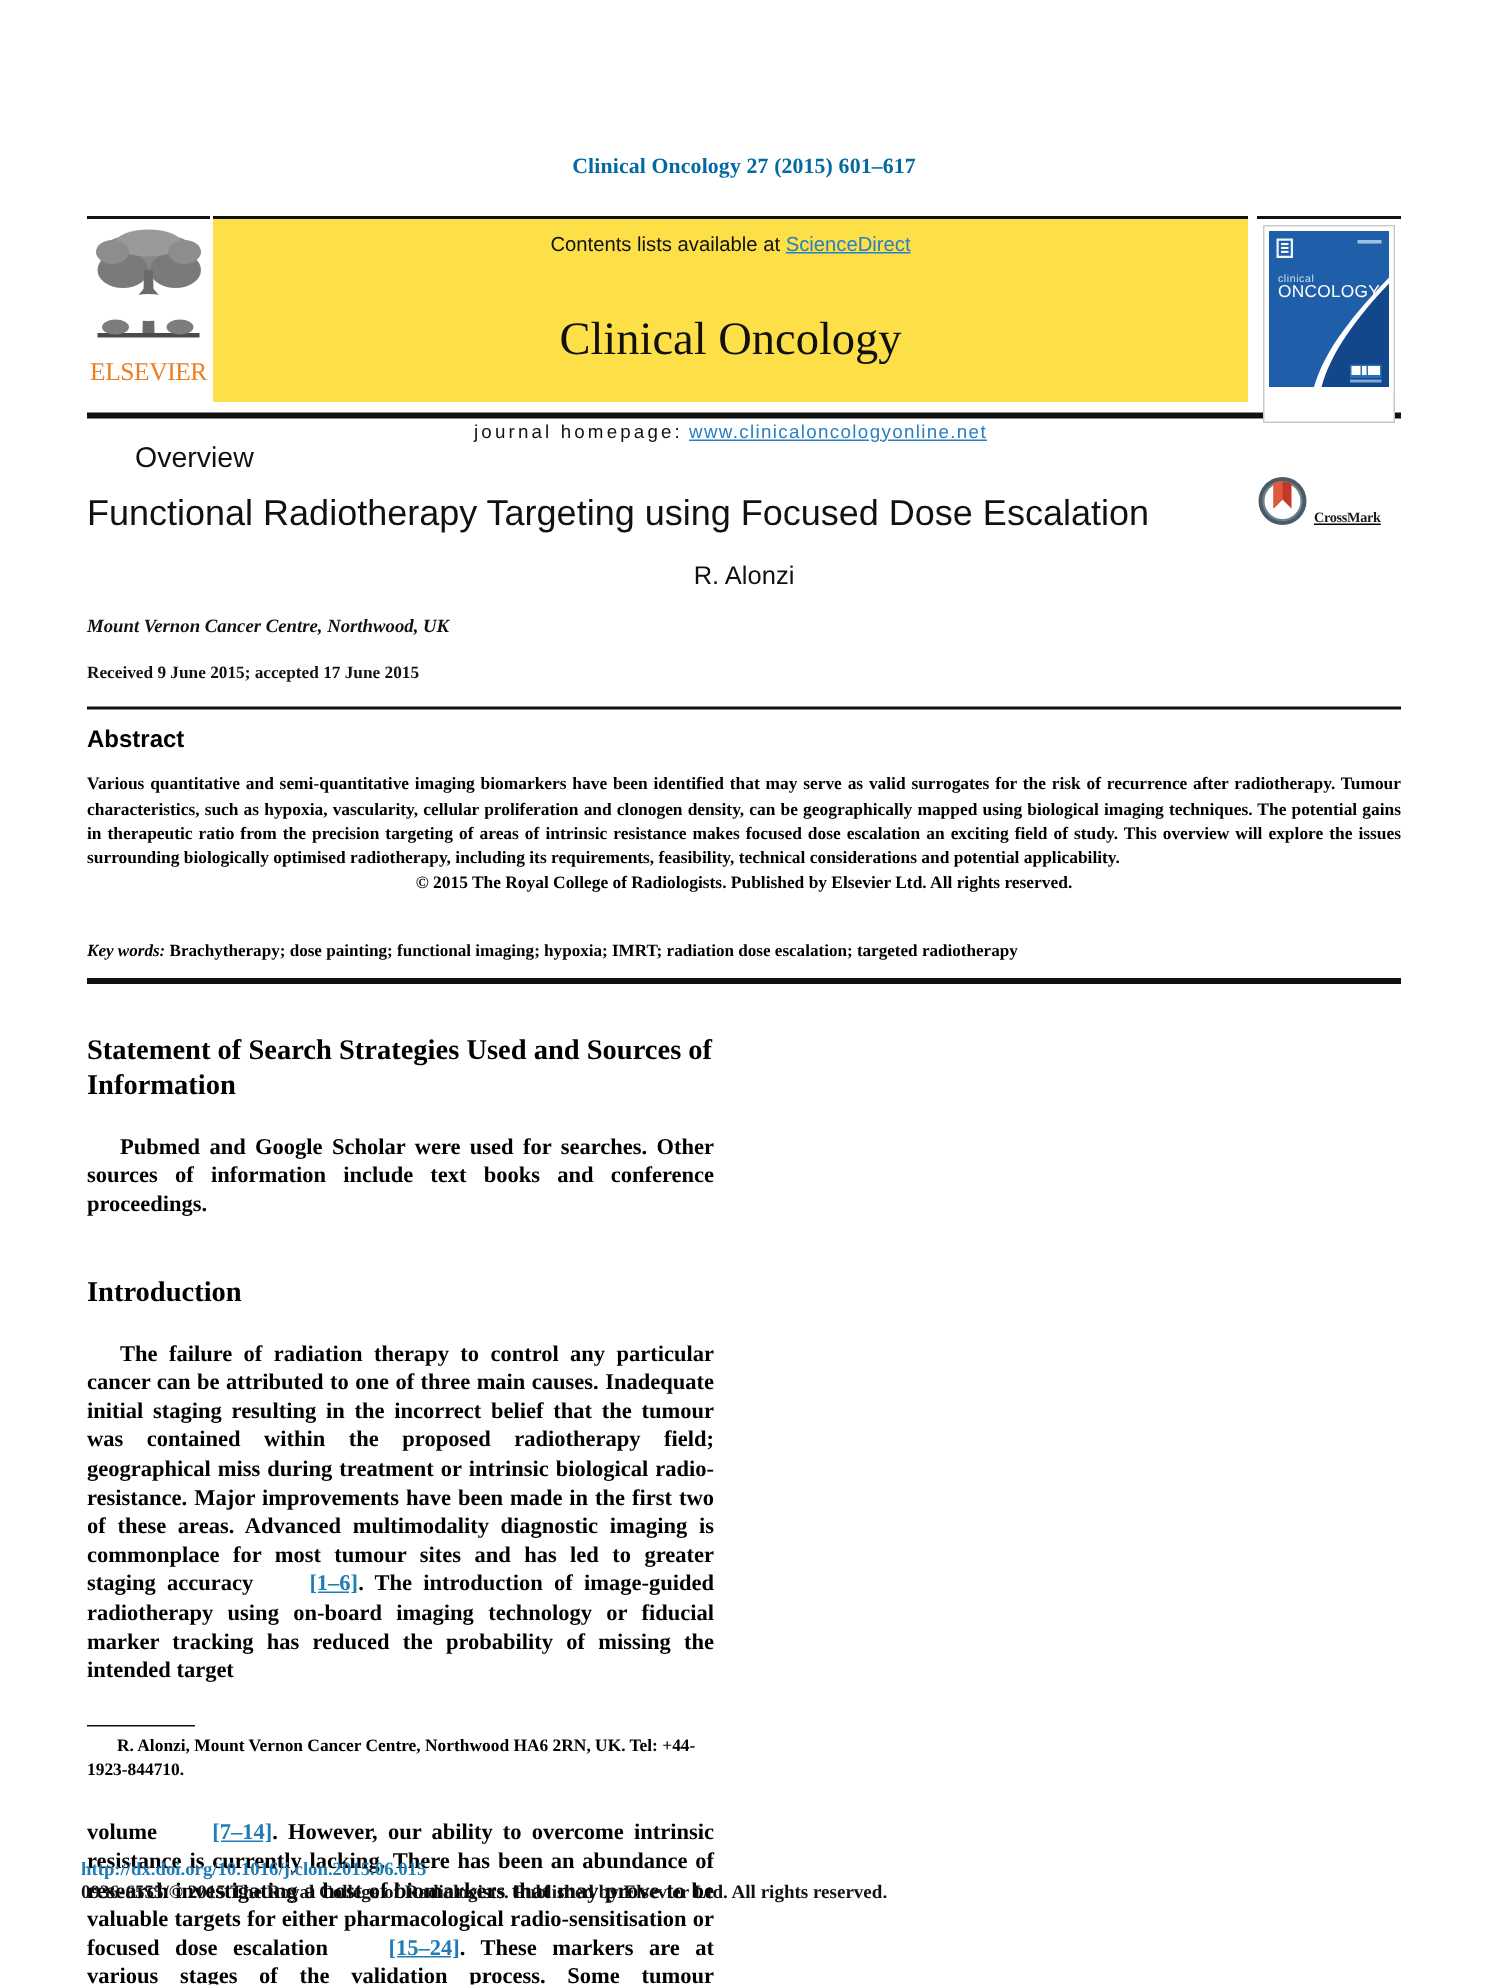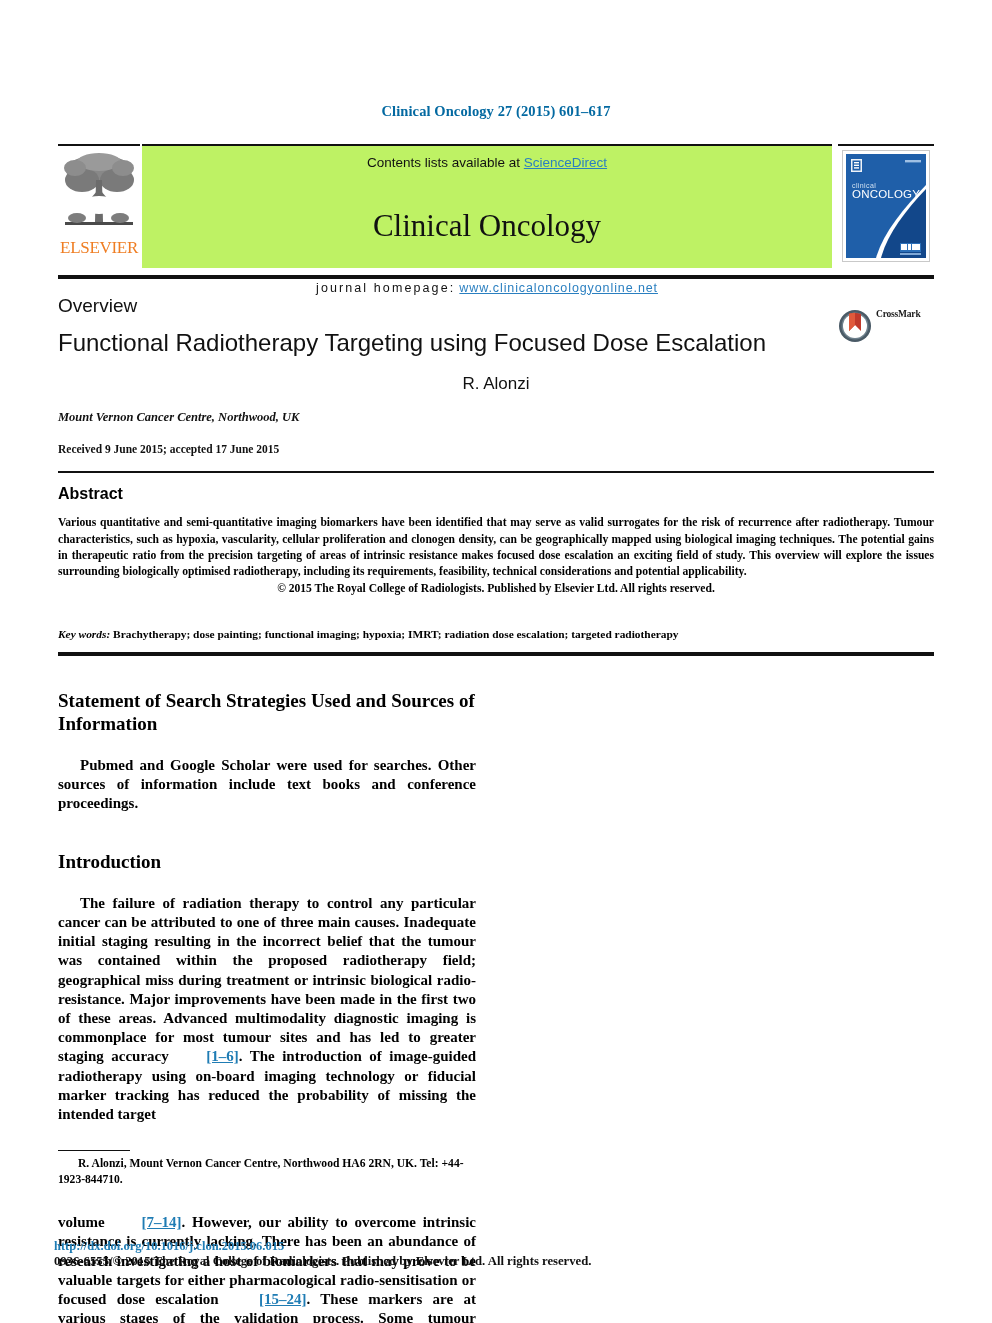--- a/index.html
+++ b/index.html
@@ -56,21 +56,21 @@
     color: #ef7d22;
     font-family: "Liberation Serif", serif;
     font-size: 17px;
     letter-spacing: -0.3px;
     line-height: 1;
     margin-top: 1px;
   }
 
   .masthead-center {
     flex: 1 1 auto;
-    background: #bef264;
+    background: #fde047;
     border-top: 2px solid #111;
     margin-left: 2px;
     margin-right: 6px;
     display: flex;
     flex-direction: column;
     justify-content: space-between;
     align-items: center;
     padding: 9px 0 10px 0;
     gap: 40px;
   }
@@ -98,21 +98,21 @@
   .cover-wrap {
     width: 96px;
     flex: 0 0 96px;
     border-top: 2px solid #111;
     padding-top: 4px;
     display: flex;
     justify-content: center;
   }
   .cover {
     width: 88px;
-    height: 112px;
+    height: 132px;
     border: 1px solid #c9c9c9;
     position: relative;
     background: #ffffff;
     overflow: hidden;
   }
 
   .rule-thick {
     border: none;
     border-top: 4px solid #111;
     margin: 7px 0 0 0;
@@ -126,20 +126,21 @@
   
   .article-head {
     position: relative;
     padding-top: 16px;
   }
   .doctype {
     font-family: "Liberation Sans", sans-serif;
     font-size: 19px;
     color: #111;
     margin-bottom: 12px;
+    margin-left: 32px;
   }
   .article-title {
     font-family: "Liberation Sans", sans-serif;
     font-size: 24px;
     font-weight: normal;
     color: #111;
     margin: 0 0 18px 0;
     line-height: 1.15;
     max-width: 760px;
   }
@@ -166,22 +167,23 @@
     margin-bottom: 16px;
   }
 
   .crossmark {
     position: absolute;
     right: 0;
     top: 30px;
     width: 96px;
     height: 42px;
     display: flex;
-    align-items: flex-start;
+    align-items: flex-end;
     gap: 4px;
+    text-decoration: underline;
   }
   .crossmark-word {
     font-family: "Liberation Serif", serif;
     font-size: 9.5px;
     font-weight: bold;
     color: #1a1a1a;
     letter-spacing: -0.2px;
   }
 
   

